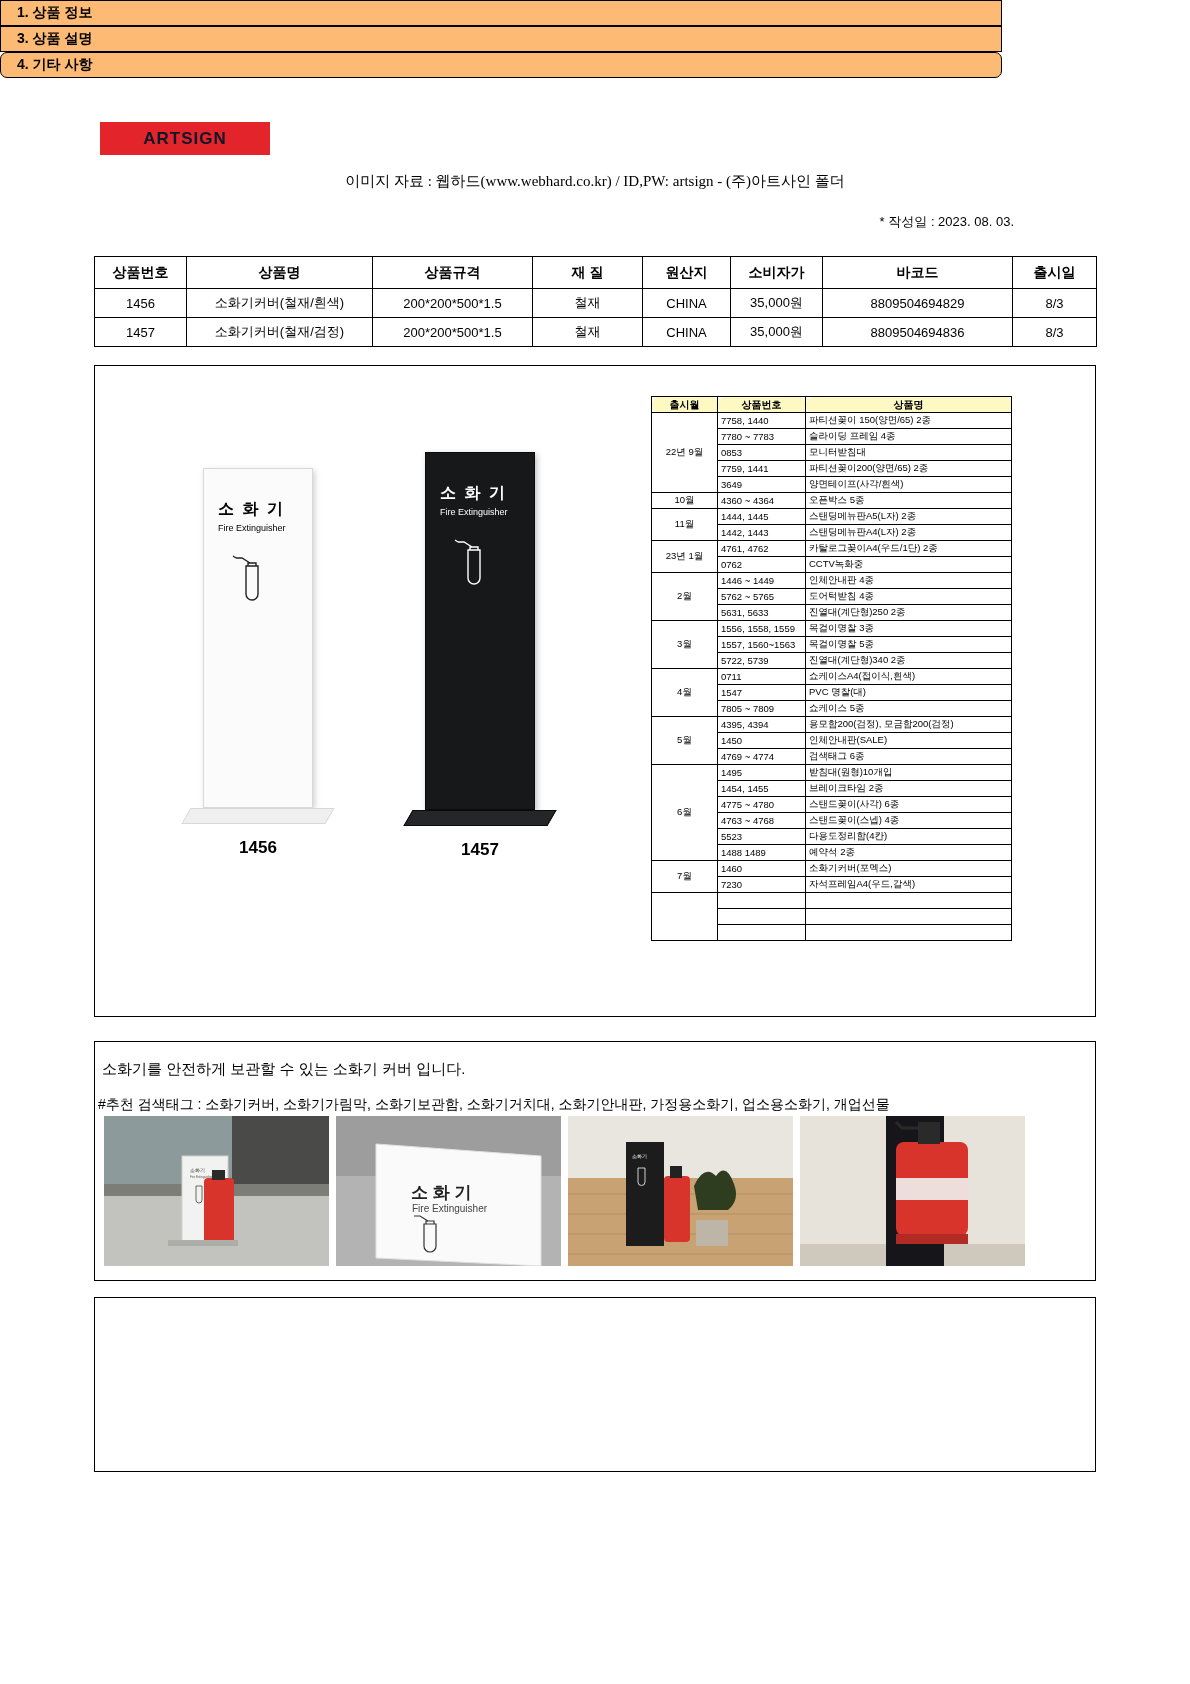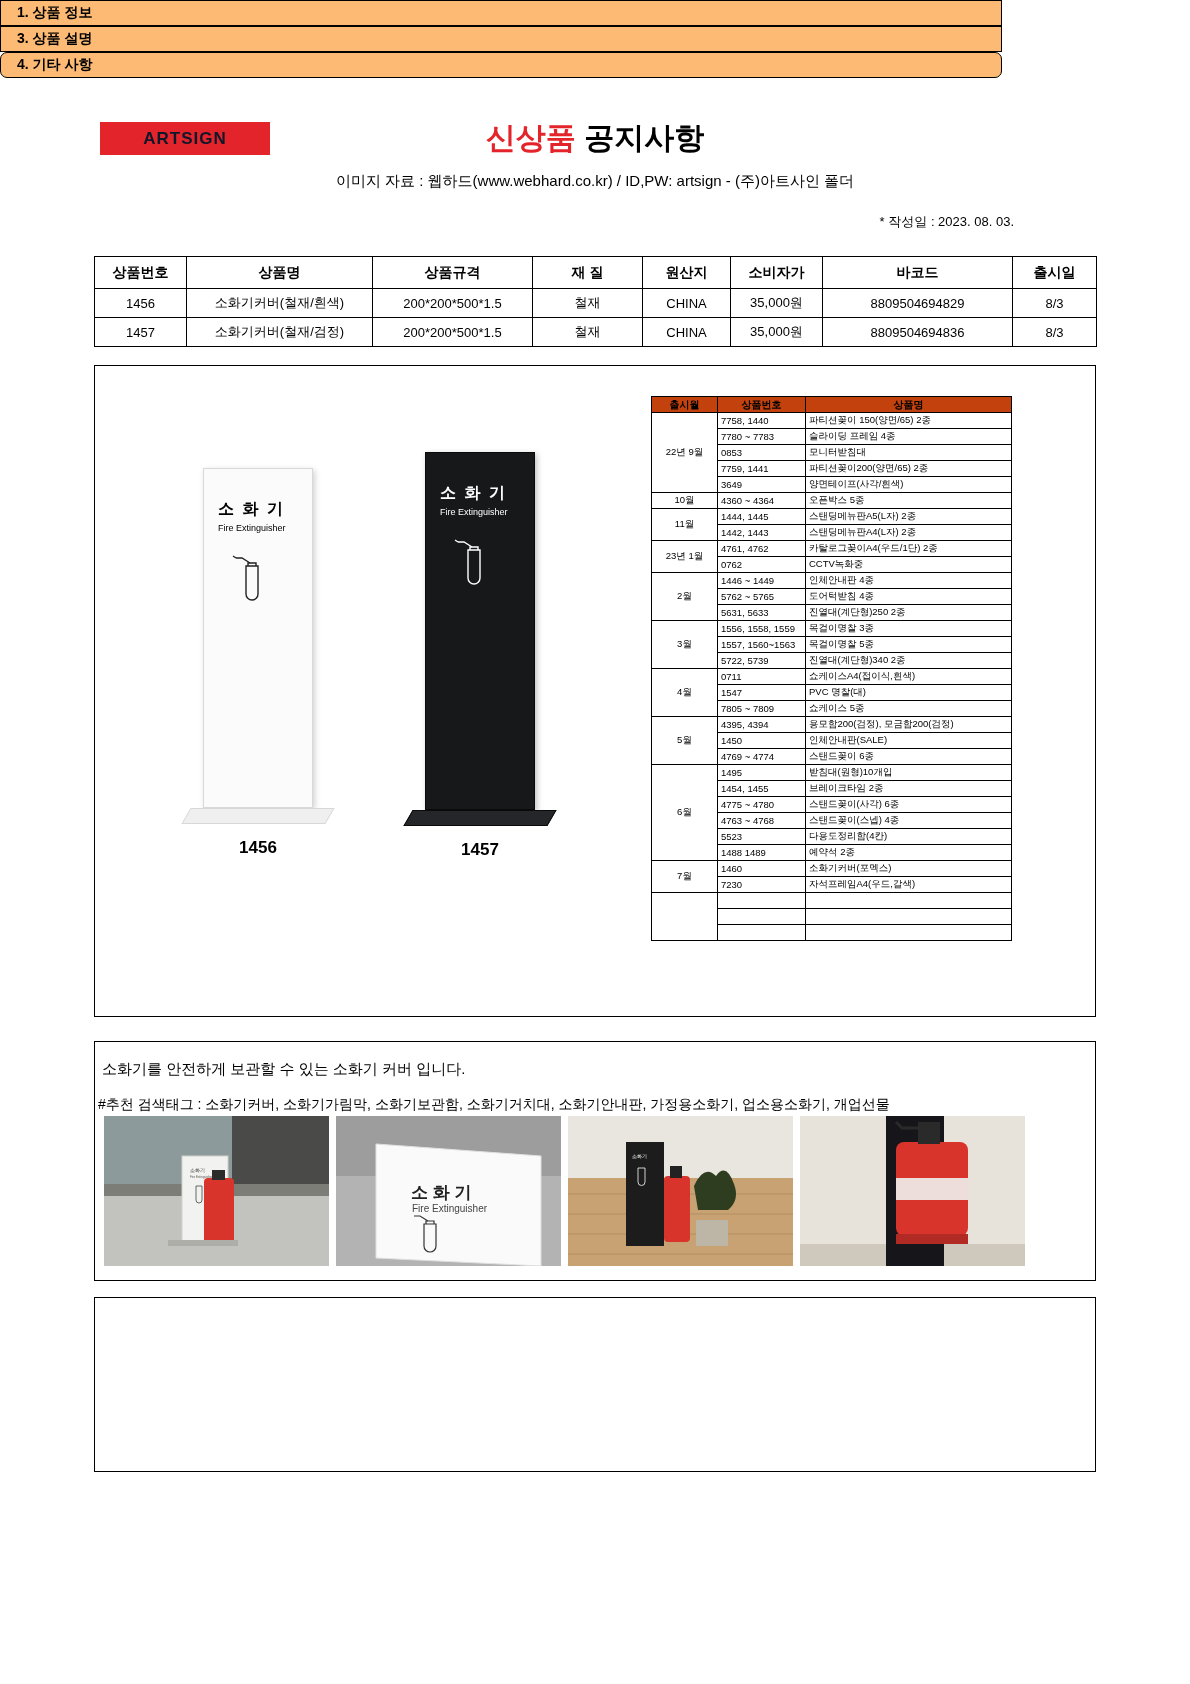--- a/index.html
+++ b/index.html
@@ -21,21 +21,21 @@
     letter-spacing:1px;
     display:flex; align-items:center; justify-content:center;
   }
   .doc-title {
     position:absolute; left:0; top:118px; width:1190px;
     text-align:center; font-size:30px; font-weight:bold;
   }
   .doc-title .red { color:#e3242b; }
   .subtitle {
     position:absolute; left:0; top:172px; width:1190px;
-    text-align:center; font-size:15px;
+    text-align:center; font-size:15px;font-family:Liberation Serif, serif;
   }
   .writedate {
     position:absolute; right:176px; top:213px;
     font-size:13px;
   }
 
   
   .frame { position:absolute; border:1px solid #000; box-sizing:border-box; }
   .sec-bar {
     background:#fdba74; border:1px solid #000; box-sizing:border-box;
@@ -78,44 +78,41 @@
   .stand .label .en { font-size:9px; margin-top:3px; }
   .stand.black .label { color:#fff; }
   .stand .ext-icon { position:absolute; left:22px; top:85px; }
 
   
   #rel-table { position:absolute; left:651px; top:396px; width:360px; }
   #rel-table table { width:100%; border-collapse:collapse; table-layout:fixed; font-size:9.5px; }
   #rel-table th, #rel-table td {
     border:1px solid #000; height:16px; padding:0 3px; box-sizing:border-box;
   }
-  #rel-table th { background:#c2410c; font-weight:bold; text-align:center; font-size:10px; }
+  #rel-table th { background:#fef9c3; font-weight:bold; text-align:center; font-size:10px;border-radius:7px; }
   #rel-table td.m { text-align:center; }
   #rel-table td.c { text-align:left; }
   #rel-table td.n { text-align:left; }
 
   
   #desc-text1 { position:absolute; left:102px; top:1060px; font-size:15px; }
   #desc-text2 { position:absolute; left:98px; top:1096px; font-size:14px; }
 
   
   .photo { position:absolute; top:1116px; height:150px; overflow:hidden; }
 
   
   #misc-box { left:94px; top:1297px; width:1002px; height:175px; }
 </style>
 </head>
 <body>
 
 <div class="page">
 
   <div class="logo">ARTSIGN</div>
-  <div class="doc-title">
-    <span class="red">신상품</span><span> 공지사항</span>
-  </div>
   <div class="subtitle">이미지 자료 : 웹하드(www.webhard.co.kr) / ID,PW: artsign - (주)아트사인 폴더</div>
   <div class="writedate">* 작성일 : 2023. 08. 03.</div>
 
   <div class="sec-bar" style="left:94px; top:230px; width:1002px; height:26px;">1. 상품 정보</div>
 
   <div id="info-table">
     <table>
       <colgroup>
         <col style="width:92px">
           <col style="width:186px">
@@ -310,21 +307,21 @@
             <td class="m" rowspan="3">5월</td>
             <td class="c">4395, 4394</td>
             <td class="n">용모함200(검정), 모금함200(검정)</td>
           </tr>
           <tr>
             <td class="c">1450</td>
             <td class="n">인체안내판(SALE)</td>
           </tr>
           <tr>
             <td class="c">4769 ~ 4774</td>
-            <td class="n">스탠드꽂이 6종</td>
+            <td class="n">검색태그 6종</td>
           </tr>
           <tr>
             <td class="m" rowspan="6">6월</td>
             <td class="c">1495</td>
             <td class="n">받침대(원형)10개입</td>
           </tr>
           <tr>
             <td class="c">1454, 1455</td>
             <td class="n">브레이크타임 2종</td>
           </tr>

